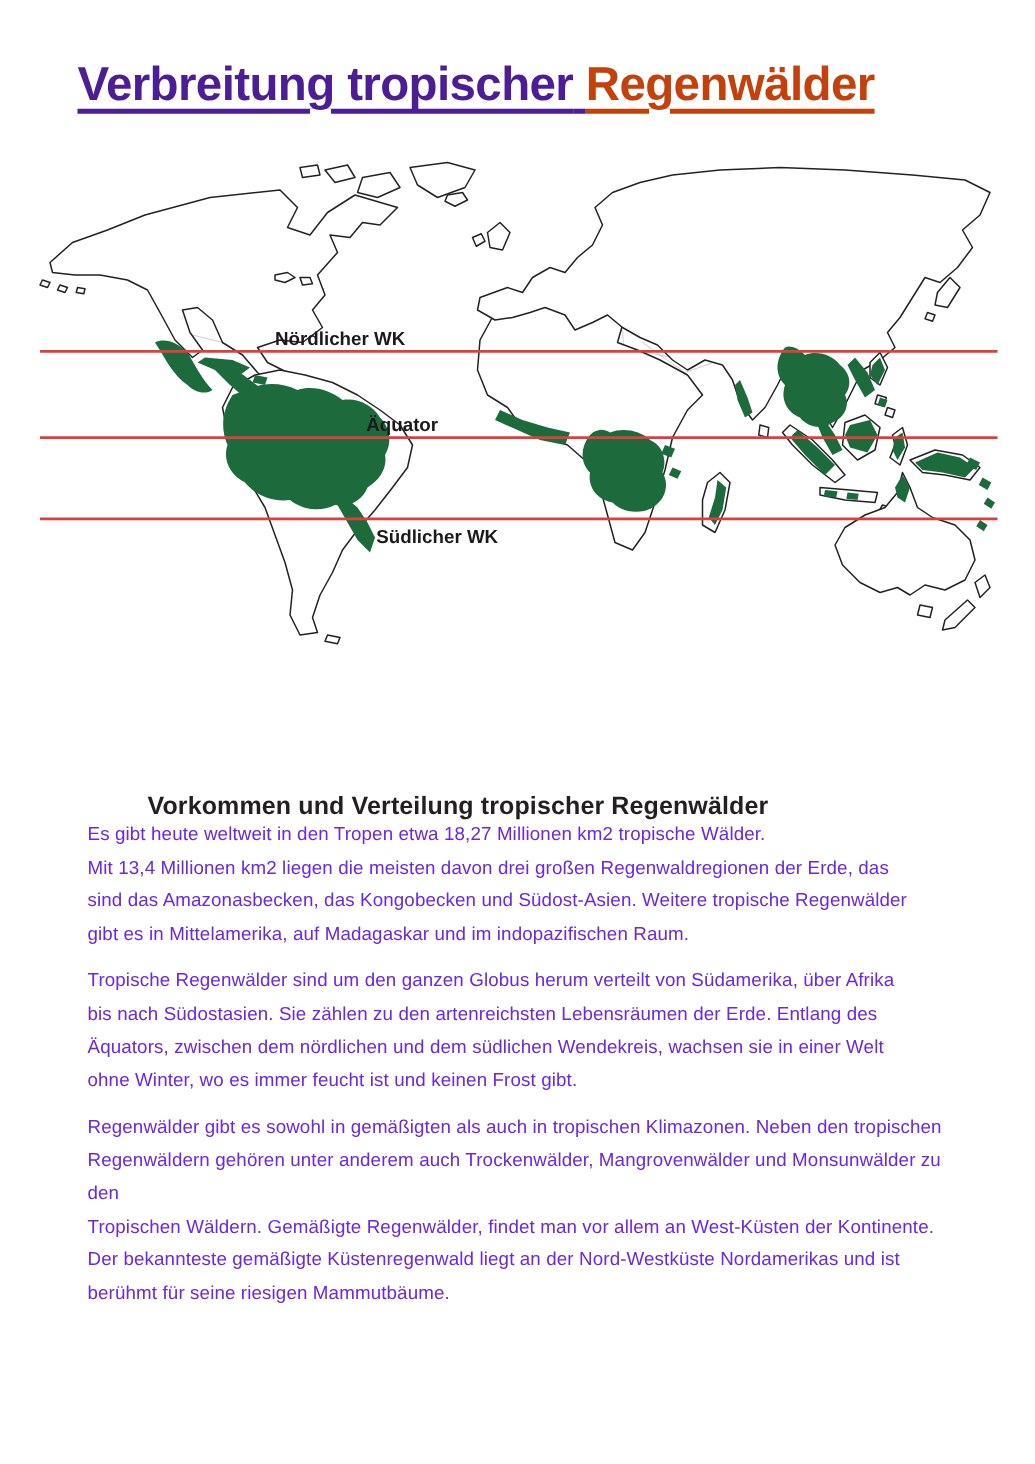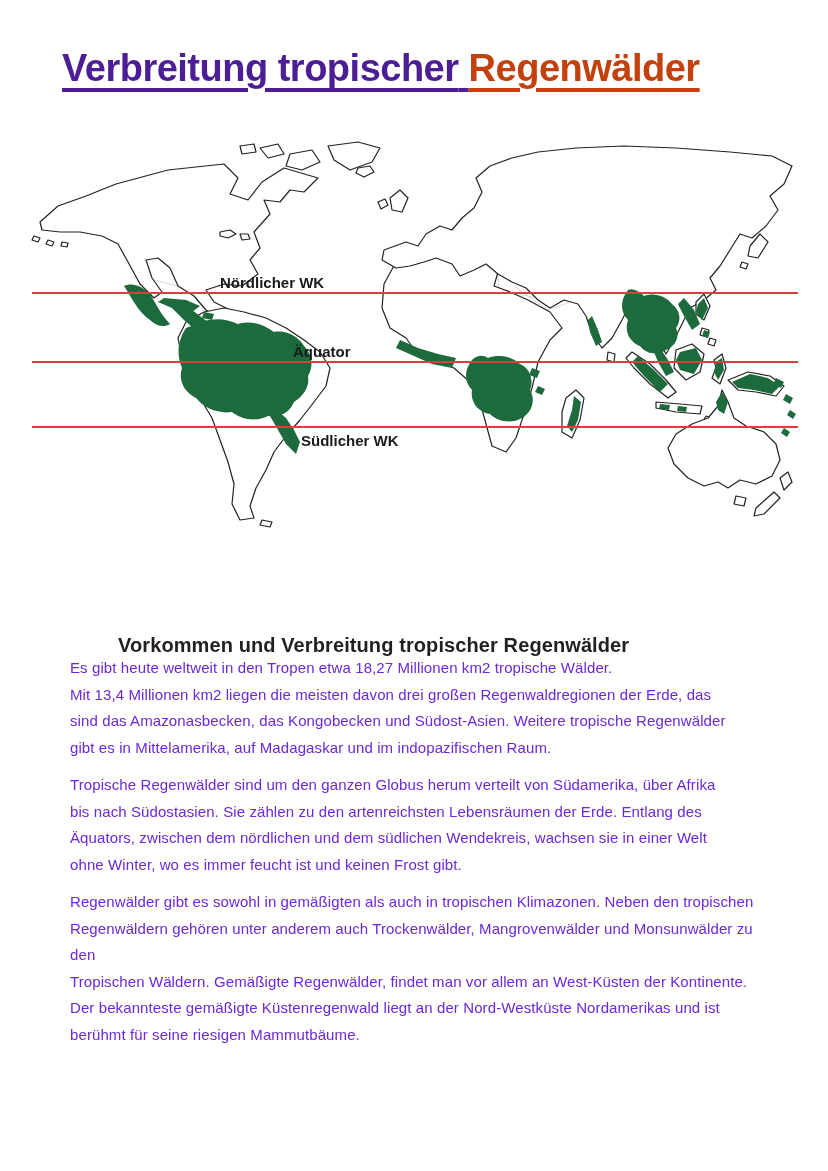--- a/index.html
+++ b/index.html
@@ -12,21 +12,21 @@
     font-size:38px;font-weight:bold;letter-spacing:-0.5px;white-space:nowrap;
   }
   .page-title .t-black{
     color:#4c1d95;
     text-decoration:underline;text-decoration-thickness:4px;text-underline-offset:7px;
   }
   .page-title .t-green{
     color:#c2410c;
     text-decoration:underline;text-decoration-thickness:4px;text-underline-offset:7px;
   }
-  .map-wrap{position:absolute;left:28px;top:140px;width:774px;height:390px;}
+  .map-wrap{position:absolute;left:28px;top:128px;width:774px;height:390px;}
   .map-wrap svg{display:block;width:100%;height:100%;}
   .land{fill:#ffffff;stroke:#222222;stroke-width:1.2;stroke-linejoin:round;}
   .border{fill:none;stroke:#c7c7c7;stroke-width:0.7;}
   .forest{fill:#1d6b3c;stroke:none;}
   .tropic{stroke:#e03e3e;stroke-width:2.2;fill:none;}
   .maplabel{font-family:"Liberation Sans",sans-serif;font-weight:bold;font-size:15px;fill:#1a1a1a;}
   .article-heading{
     position:absolute;left:118px;top:617px;
     font-size:20px;font-weight:bold;color:#231f20;letter-spacing:0.1px;
   }
@@ -125,21 +125,21 @@
   </g>
 
   <g>
     <text class="maplabel" x="192" y="148">Nördlicher WK</text>
     <text class="maplabel" x="265" y="217">Äquator</text>
     <text class="maplabel" x="273" y="306">Südlicher WK</text>
   </g>
 </svg>
 </div>
 
-<h2 class="article-heading">Vorkommen und Verbreitung tropischer Regenwälder</h2>
+<h2 class="article-heading">Vorkommen und Verteilung tropischer Regenwälder</h2>
 
 <div class="article-body">
   <p>Es gibt heute weltweit in den Tropen etwa 18,27 Millionen km2 tropische Wälder.
 Mit 13,4 Millionen km2 liegen die meisten davon drei großen Regenwaldregionen der Erde, das
 sind das Amazonasbecken, das Kongobecken und Südost-Asien. Weitere tropische Regenwälder
 gibt es in Mittelamerika, auf Madagaskar und im indopazifischen Raum.</p>
   <p>Tropische Regenwälder sind um den ganzen Globus herum verteilt von Südamerika, über Afrika
 bis nach Südostasien. Sie zählen zu den artenreichsten Lebensräumen der Erde. Entlang des
 Äquators, zwischen dem nördlichen und dem südlichen Wendekreis, wachsen sie in einer Welt
 ohne Winter, wo es immer feucht ist und keinen Frost gibt.</p>

